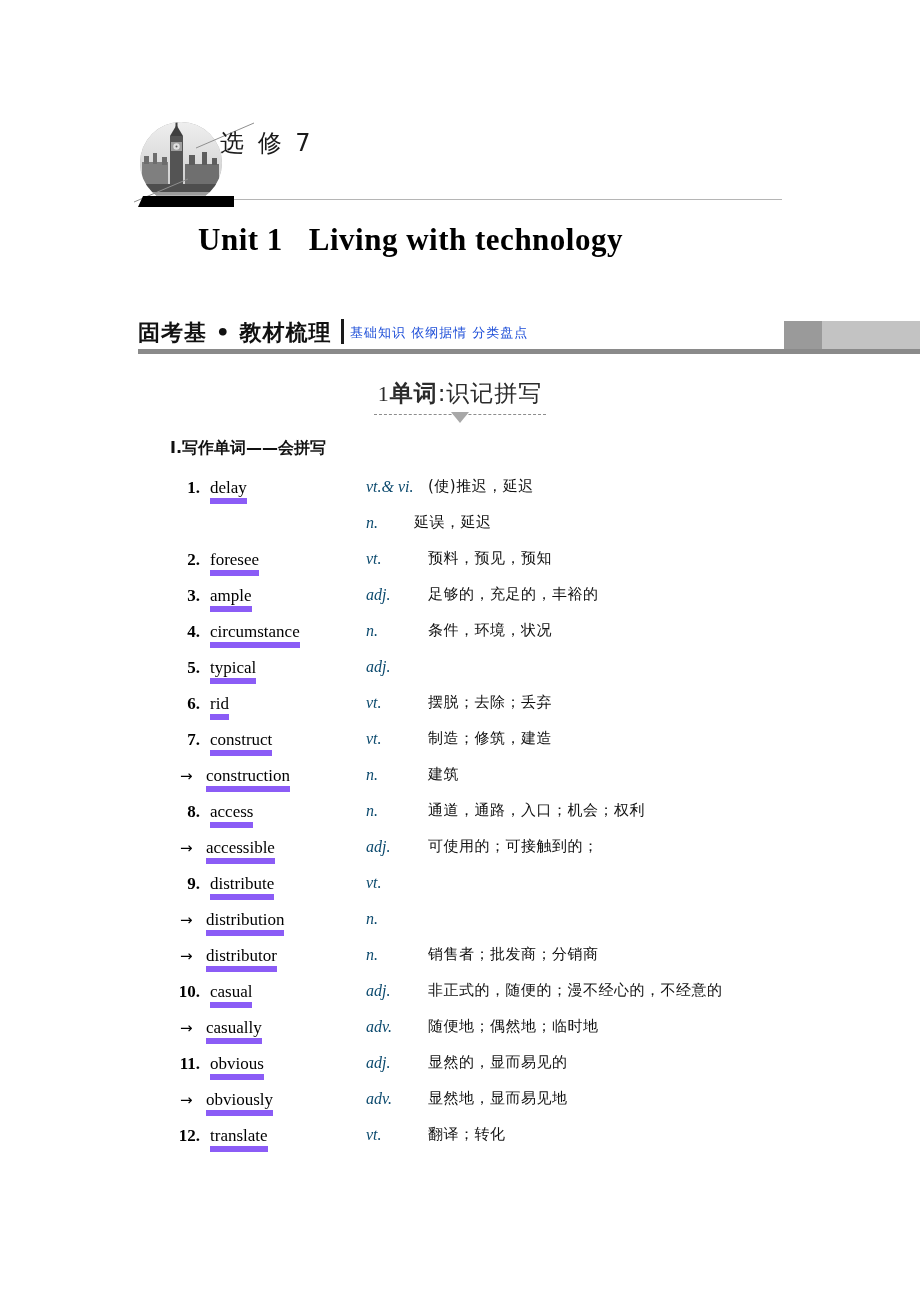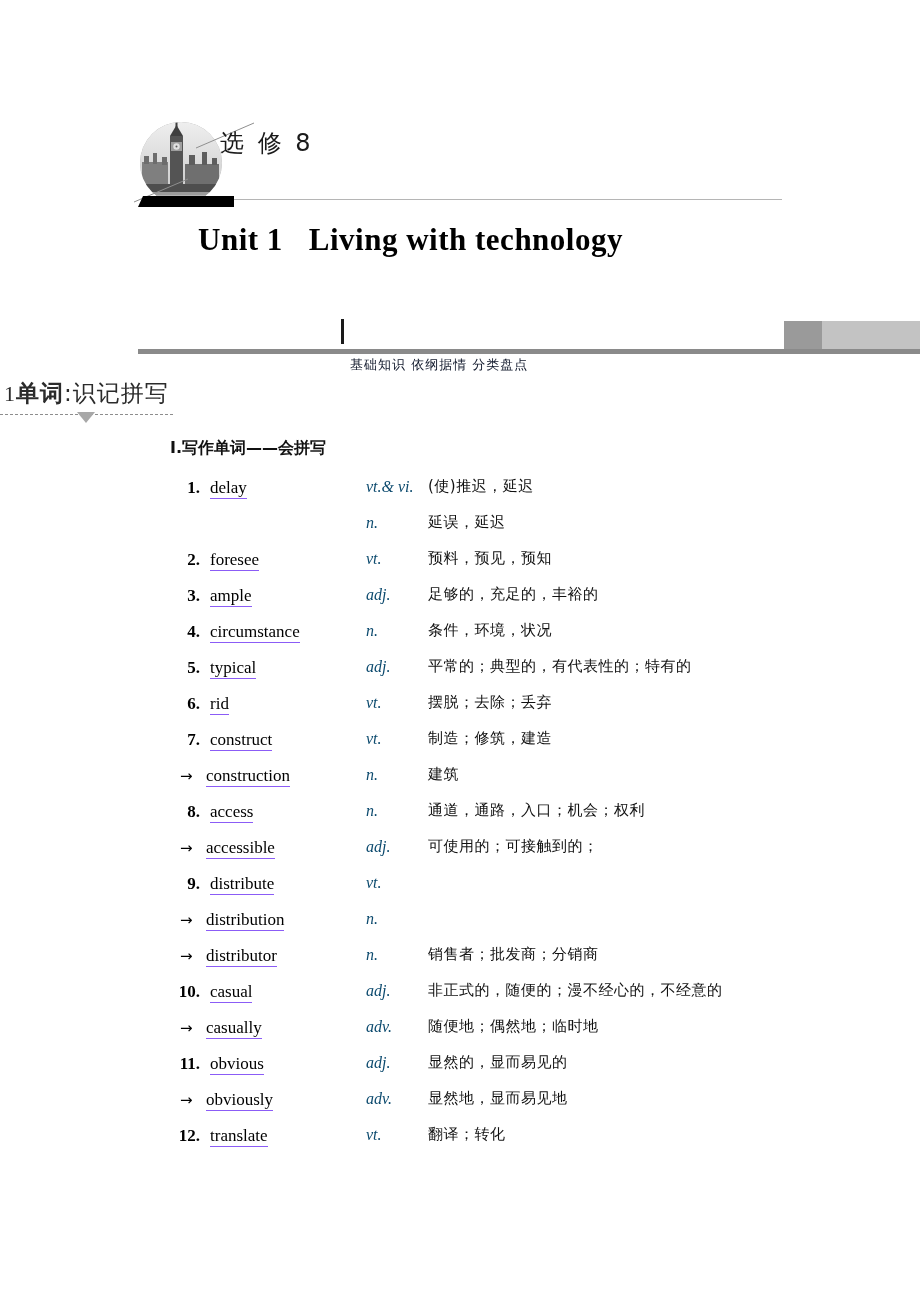--- a/index.html
+++ b/index.html
@@ -126,24 +126,23 @@
     width: 3px;
     height: 25px;
     background: #1a1a1a;
   }
   .band-sub {
     position: absolute;
     left: 212px;
     top: 6px;
     font-family: "DejaVu Sans", "Liberation Sans", sans-serif;
     font-size: 13px;
-    color: #0f172a;
+    color: #1d4ed8;
     white-space: nowrap;
     letter-spacing: 1px;
-    margin-top: 32px;
   }
   .band-blk1 {
     position: absolute;
     left: 646px;
     top: 3px;
     width: 38px;
     height: 28px;
     background: #9a9a9a;
   }
   .band-blk2 {
@@ -162,21 +161,21 @@
     height: 5px;
     background: #8a8a8a;
   }
 
   
   .subsec {
     position: absolute;
     left: 0;
     top: 378px;
     width: 920px;
-    text-align: left;
+    text-align: center;
   }
   .subsec-text {
     display: inline-block;
     position: relative;
     font-family: "DejaVu Sans", "Liberation Sans", sans-serif;
     font-size: 23px;
     color: #2b2b2b;
     letter-spacing: 1px;
     padding: 0 4px 5px 4px;
     border-bottom: 1px dashed #8d8d8d;
@@ -243,21 +242,21 @@
     font-size: 15px;
     color: #000;
   }
   .w-word {
     position: absolute;
     left: 40px;
     top: 0;
     font-family: "Liberation Serif", "DejaVu Serif", serif;
     font-size: 17px;
     color: #000;
-    border-bottom: 1px solid #8b5cf6;
+    border-bottom: 6px solid #8b5cf6;
     line-height: 19px;
     padding-bottom: 1px;
     white-space: nowrap;
   }
   .wrow.derived .w-word { left: 36px; }
   .w-pos {
     position: absolute;
     left: 196px;
     top: 0;
     font-family: "Liberation Serif", "DejaVu Serif", serif;
@@ -269,21 +268,21 @@
   .w-mean {
     position: absolute;
     left: 258px;
     top: -1px;
     font-family: "DejaVu Sans", "Liberation Sans", sans-serif;
     font-size: 15px;
     color: #111;
     white-space: nowrap;
     letter-spacing: 0.5px;
   }
-  .w-mean.cont { left: 258px; font-family: Liberation Mono, monospace; }
+  .w-mean.cont { left: 244px; font-family: Liberation Mono, monospace; }
 </style>
 </head>
 <body>
 
 <div class="page">
 
   <div class="masthead">
 
     <div class="badge-photo">
       <svg width="82" height="82" viewBox="0 0 82 82" aria-hidden="true">
@@ -324,31 +323,32 @@
       </svg>
     </div>
 
     <svg class="badge-leader" viewBox="0 0 60 28">
       <line x1="0" y1="26" x2="58" y2="1" stroke="#8f8f8f" stroke-width="1"></line>
     </svg>
     <svg class="badge-leader2" viewBox="0 0 56 26">
       <line x1="0" y1="24" x2="54" y2="1" stroke="#8f8f8f" stroke-width="1"></line>
     </svg>
 
-    <div class="xiuxiu-label">选 修 8</div>
+    <div class="xiuxiu-label">选 修 7</div>
 
     <div class="rule-black"></div>
     <div class="rule-thin"></div>
   </div>
 
   <div class="unit-title">
     <span>Unit 1</span><span class="gap"></span><span>Living with technology</span>
   </div>
 
   <div class="band">
+    <div class="band-main">固考基 • 教材梳理</div>
     <div class="band-pipe"></div>
     <div class="band-sub">基础知识 依纲据情 分类盘点</div>
     <div class="band-blk1"></div>
     <div class="band-blk2"></div>
     <div class="band-underline"></div>
   </div>
 
   <div class="subsec">
     <span class="subsec-text">
       <span class="num">1</span><span class="bold">单词</span><span>:识记拼写</span>
@@ -384,21 +384,20 @@
       <div class="wrow">
         <span class="w-num">4.</span>
         <span class="w-word">circumstance</span>
         <span class="w-pos">n.</span>
         <span class="w-mean">条件，环境，状况</span>
       </div>
       <div class="wrow">
         <span class="w-num">5.</span>
         <span class="w-word">typical</span>
         <span class="w-pos">adj.</span>
-        <span class="w-mean">平常的；典型的，有代表性的；特有的</span>
       </div>
       <div class="wrow">
         <span class="w-num">6.</span>
         <span class="w-word">rid</span>
         <span class="w-pos">vt.</span>
         <span class="w-mean">摆脱；去除；丢弃</span>
       </div>
       <div class="wrow">
         <span class="w-num">7.</span>
         <span class="w-word">construct</span>

